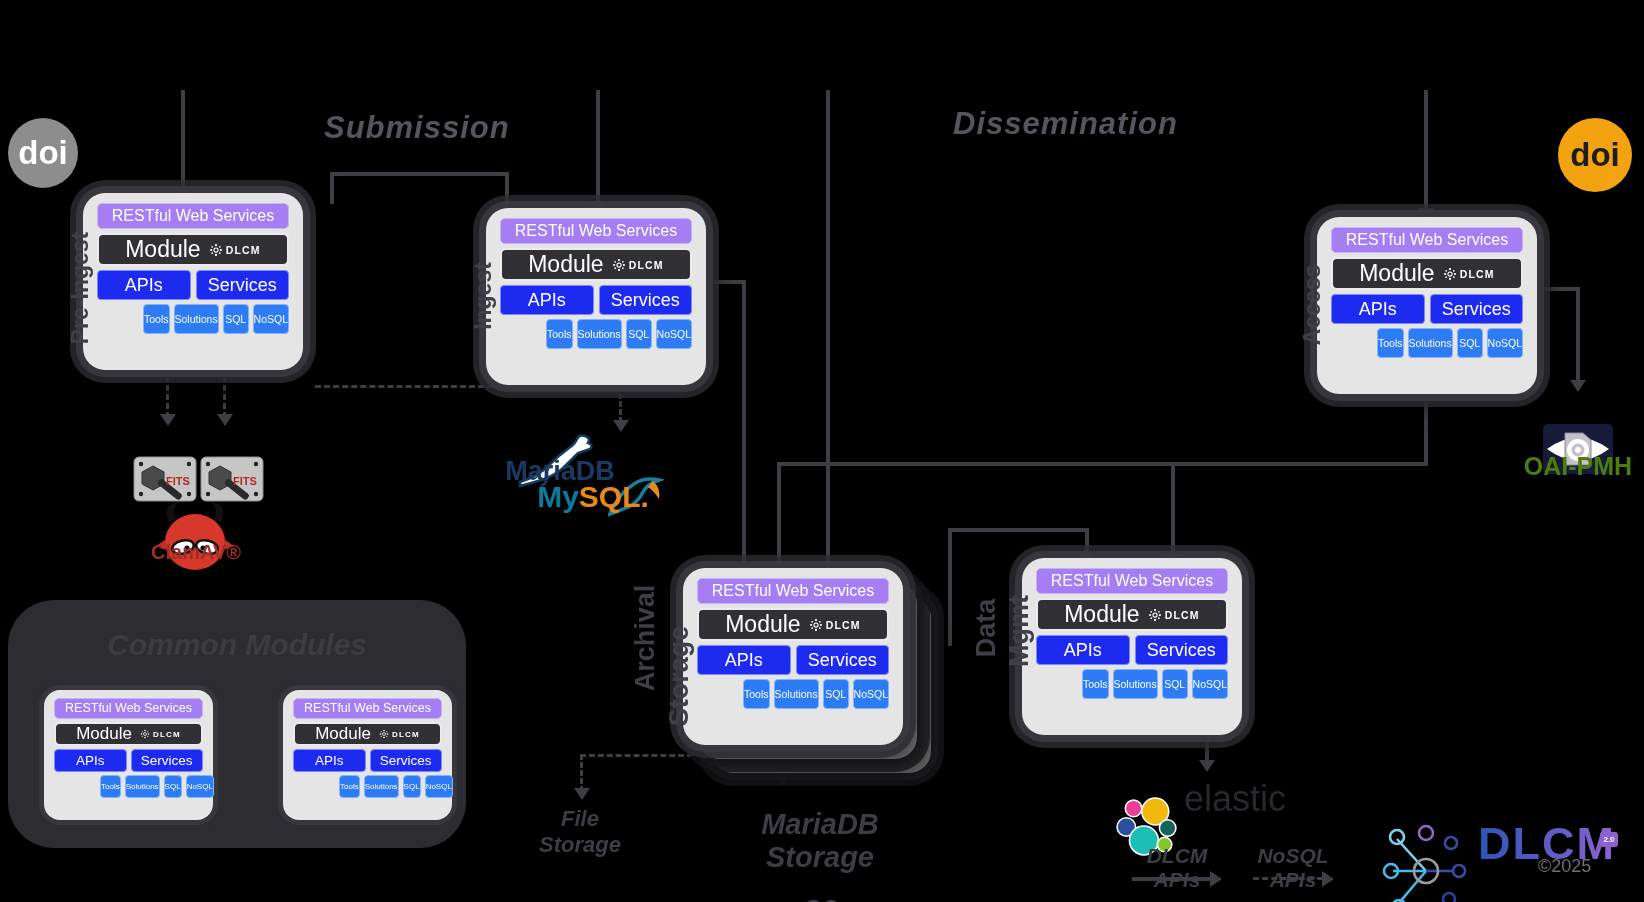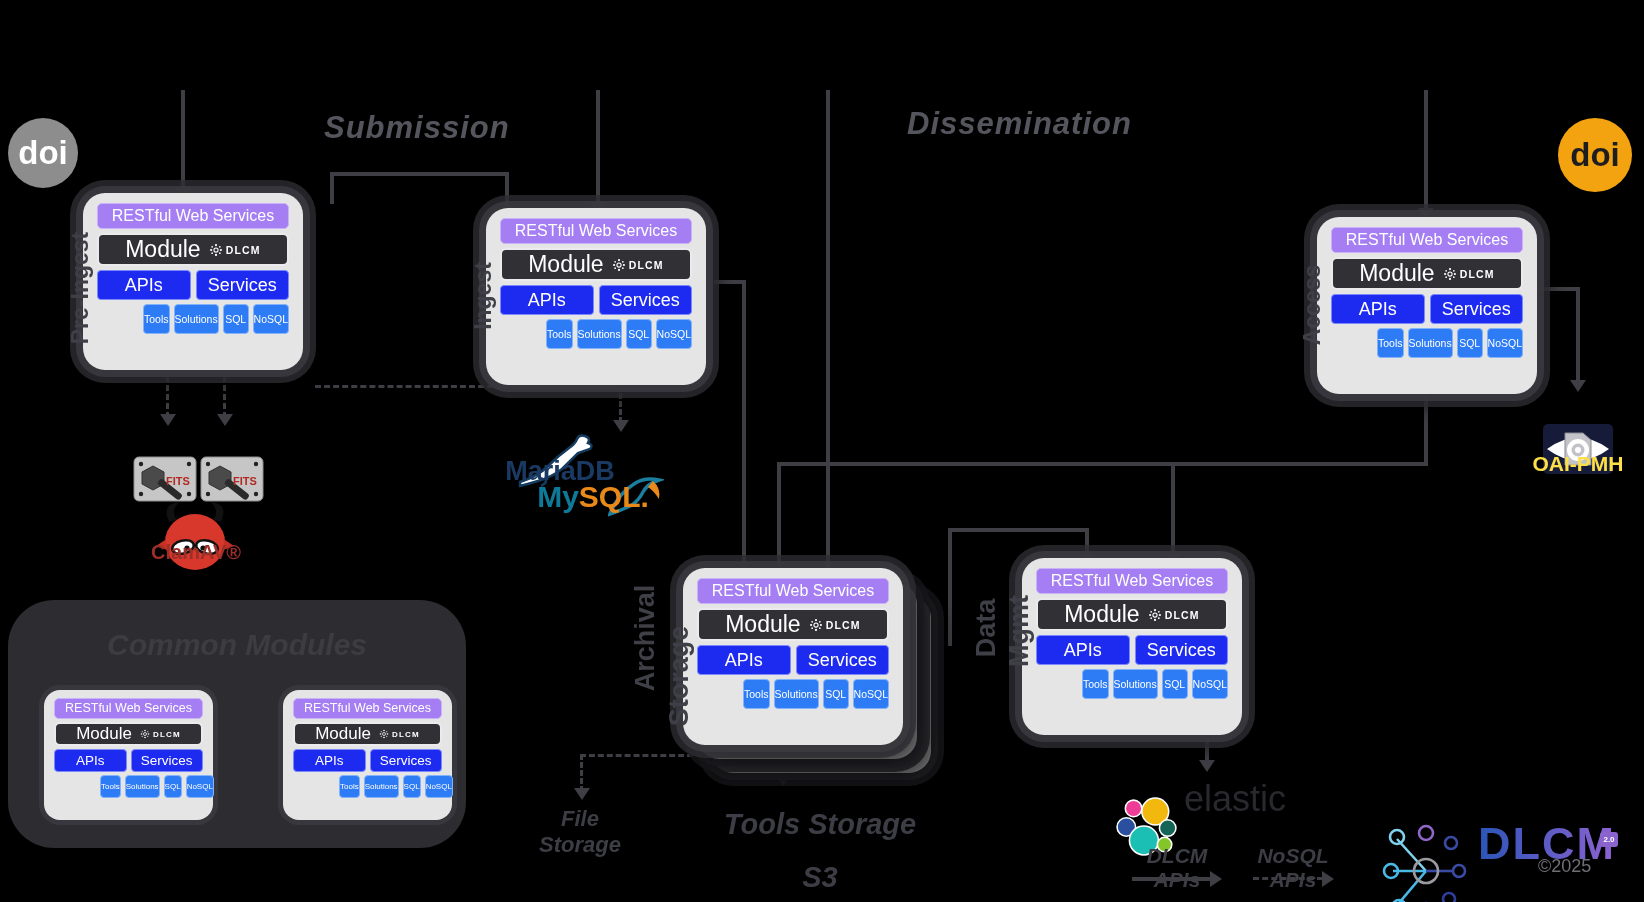--- a/index.html
+++ b/index.html
@@ -140,21 +140,21 @@
 
   <div class="dl h" style="left:580px;top:754px;width:122px"></div>
   <div class="dl v" style="left:580px;top:754px;height:38px"></div>
   <div class="ah-d" style="left:574px;top:788px"></div>
 
   <div class="dl h" style="left:1253px;top:877px;width:70px"></div>
   <div class="ah-r" style="left:1322px;top:871px"></div>
 
 
   <div class="section" style="left:324px;top:110px">Submission</div>
-  <div class="section" style="left:907px;top:106px">Dissemination</div>
+  <div class="section" style="left:953px;top:106px">Dissemination</div>
 
   <div class="panel"></div>
   <div class="panel-title">Common Modules</div>
 
   <div class="mod-slot main ghost" style="left:711px;top:596px">
   <div class="mod">
     <div class="rws">RESTful Web Services</div>
     <div class="modrow">
       <span class="modword">Module</span>
       <span class="dlcmmini">
@@ -534,28 +534,28 @@
   <div class="logo" style="left:1543px;top:396px;width:70px;height:50px">
     <svg viewBox="0 0 70 50" width="70" height="50">
       <rect width="70" height="50" rx="5" fill="#171b3a"></rect>
       <path d="M4 25 Q35 2 66 25 Q35 48 4 25 Z" fill="#fff"></path>
       <path d="M22 9 h18 l8 7 v25 h-26 z" fill="#c2c2c8" stroke="#8a8a90"></path>
       <circle cx="35" cy="26" r="11" fill="#fff"></circle>
       <circle cx="35" cy="26" r="6.5" fill="#c2c2c8"></circle>
       <circle cx="35" cy="26" r="3" fill="#fff"></circle>
     </svg>
   </div>
-  <div class="captext" style="left:1518px;top:452px;width:120px;font-size:21px;color:#fde047">OAI-PMH</div>
+  <div class="captext" style="left:1518px;top:452px;width:120px;font-size:25px;color:#4d7c0f">OAI-PMH</div>
 
   <div class="flow" style="left:538px;top:806px;width:84px;font-size:22px">
     <div>File</div>
     <div>Storage</div>
   </div>
   <div class="flow" style="left:710px;top:808px;width:220px;font-size:29px">
-    <div>Tools Storage</div>
+    <div>MariaDB Storage</div>
     <div style="margin-top:20px">S3</div>
   </div>
 
   <div class="logo" style="left:1116px;top:768px;width:62px;height:62px">
     <svg viewBox="0 0 60 60" width="62" height="62">
       <g stroke="#fff" stroke-width="1.5">
         <circle cx="17" cy="12" r="8" fill="#ee3d96"></circle>
         <circle cx="38" cy="15" r="13" fill="#f2b80e"></circle>
         <circle cx="10" cy="30" r="9" fill="#2a4f9e"></circle>
         <circle cx="50" cy="31" r="8" fill="#156458"></circle>

